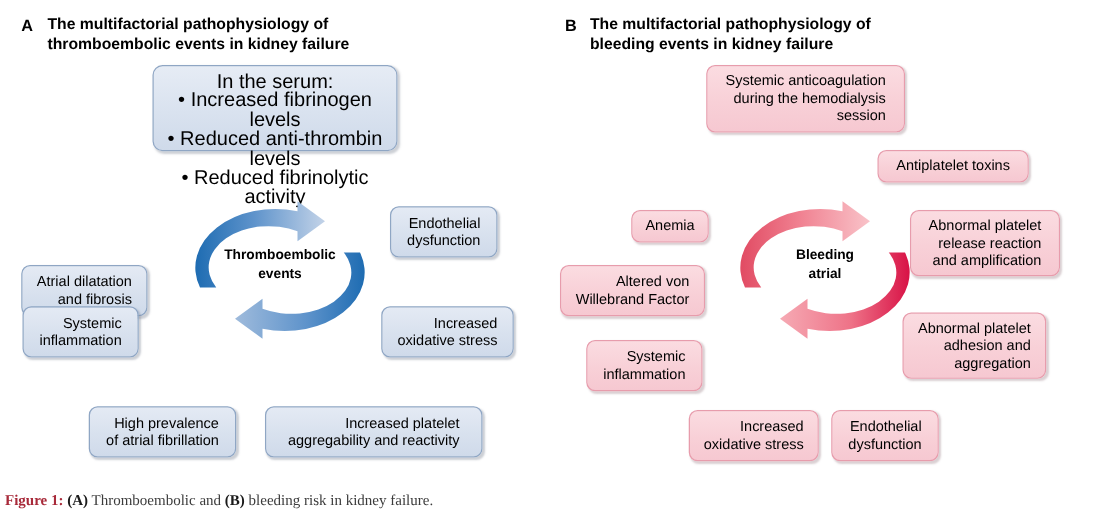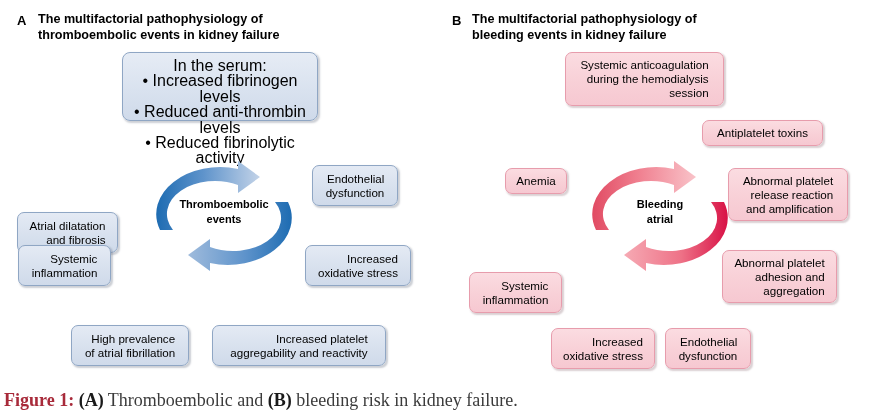--- a/index.html
+++ b/index.html
@@ -88,21 +88,21 @@
     display: flex;
     align-items: center;
     justify-content: center;
   }
   .caption {
     position: absolute;
     left: 4px;
     top: 392px;
     width: 860px;
     font-family: "Liberation Serif", serif;
-    font-size: 18px;
+    font-size: 12px;
     line-height: 16px;
     color: #3b3b3b;
   }
   .caption .figlabel {
     color: #a82a3a;
     font-weight: bold;
   }
   .caption b { color: #1a1a1a; font-weight: bold; }
   .caption .capbody { color: #3b3b3b; }
 </style>
@@ -177,20 +177,22 @@
 
   <div class="node pink" style="left:505px; top:120px; width:62px; height:26px;margin-top:48px;">Anemia</div>
 
   <div class="node pink" style="left:702px; top:120px; width:121px; height:26px;">Antiplatelet toxins</div>
 
 
   <div class="node pink" style="left:728px; top:168px; width:120px; height:53px;">Abnormal platelet
 release reaction
 and amplification</div>
 
+  <div class="node pink" style="left:448px; top:212px; width:116px; height:41px;">Altered von
+Willebrand Factor</div>
 
   <div class="node pink" style="left:722px; top:250px; width:115px; height:53px;">Abnormal platelet
 adhesion and
 aggregation</div>
 
   <div class="node pink" style="left:469px; top:272px; width:93px; height:41px;">Systemic
 inflammation</div>
 
   <div class="node pink" style="left:551px; top:328px; width:104px; height:41px;">Increased
 oxidative stress</div>

